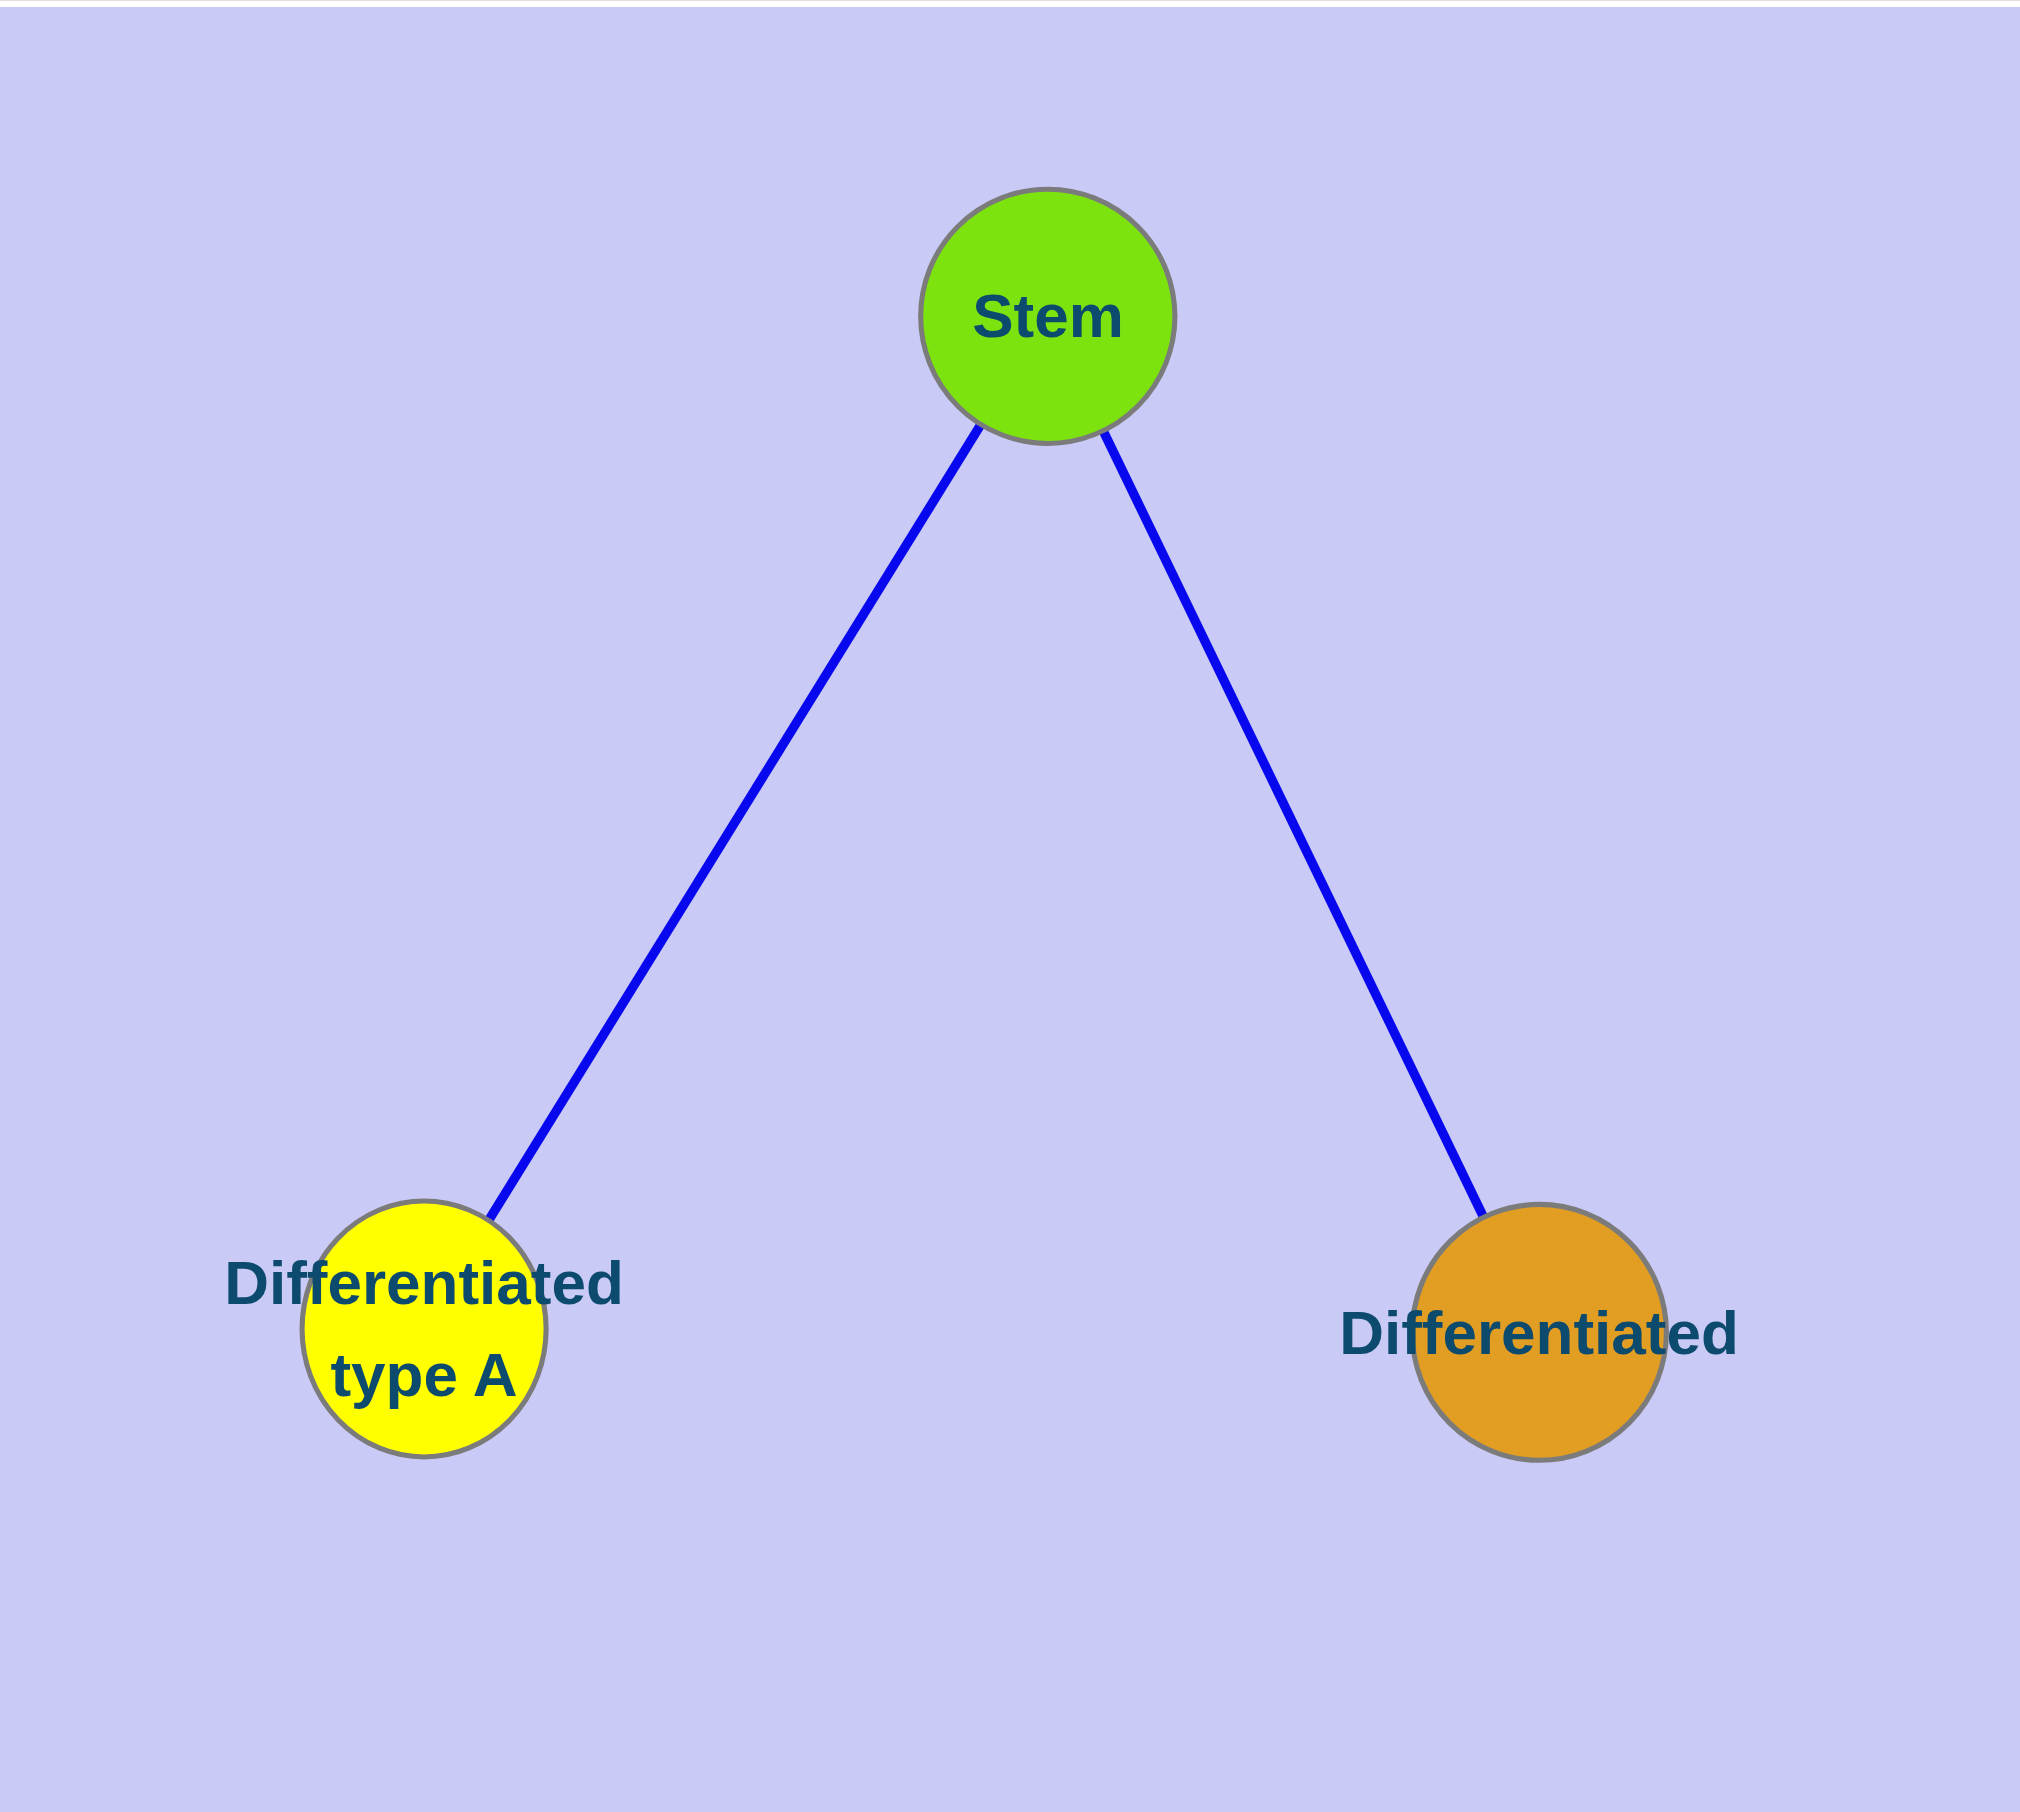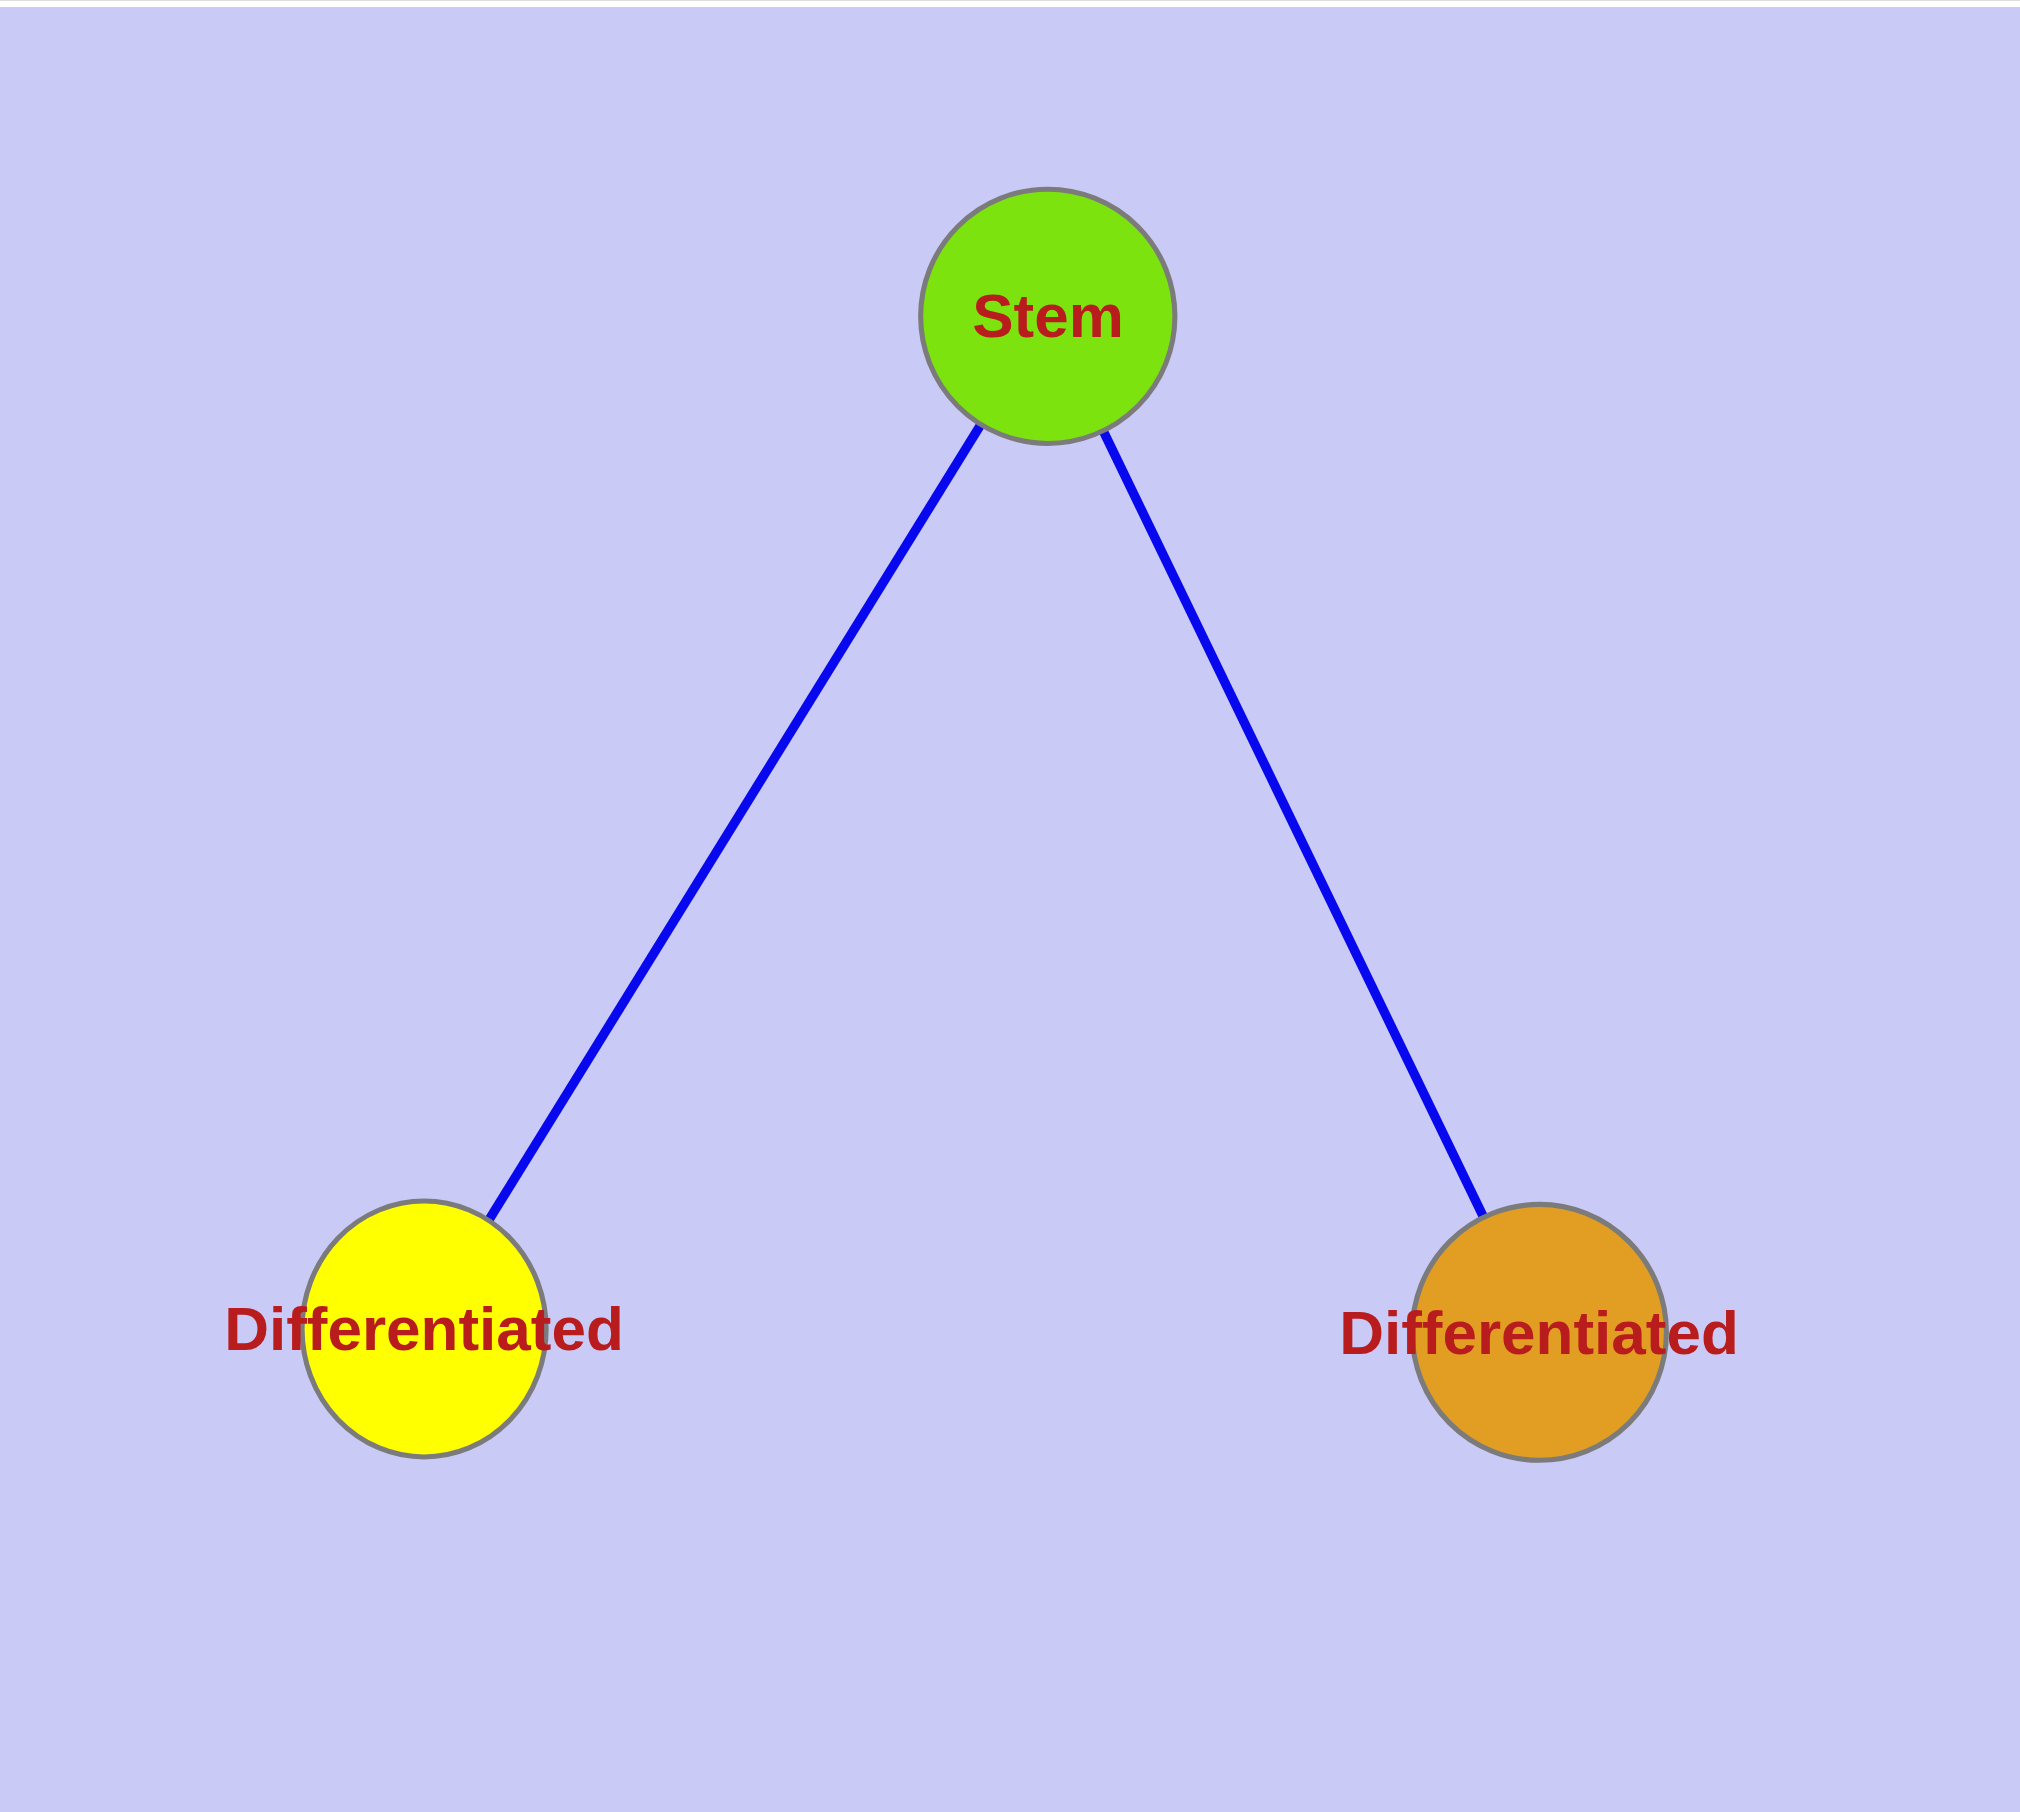--- a/index.html
+++ b/index.html
@@ -29,21 +29,21 @@
     top: 0;
     left: 0;
   }
   .node-label {
     position: absolute;
     transform: translate(-50%, -50%);
     text-align: center;
     font-weight: bold;
     font-size: 62px;
     line-height: 92px;
-    color: #b91c1c;
+    color: #0c4a6e;
     white-space: nowrap;
     pointer-events: none;
   }
   .node-label span { display: block; }
 </style>
 </head>
 <body>
 
 <div class="top-strip"></div>
 
@@ -66,20 +66,21 @@
       <ellipse cx="1816" cy="1564" rx="150" ry="151" stroke-width="6" stroke="#7b7b7b" fill="#e29e23"></ellipse>
     </g>
   </svg>
 
   <div class="node-label" style="left:1048px; top:309px;">
     <span>Stem</span>
   </div>
 
   <div class="node-label" style="left:424px; top:1322px;">
     <span>Differentiated</span>
+    <span>type A</span>
   </div>
 
   <div class="node-label" style="left:1539px; top:1326px;">
     <span>Differentiated</span>
   </div>
 
 </div>
 
 
 </body></html>

